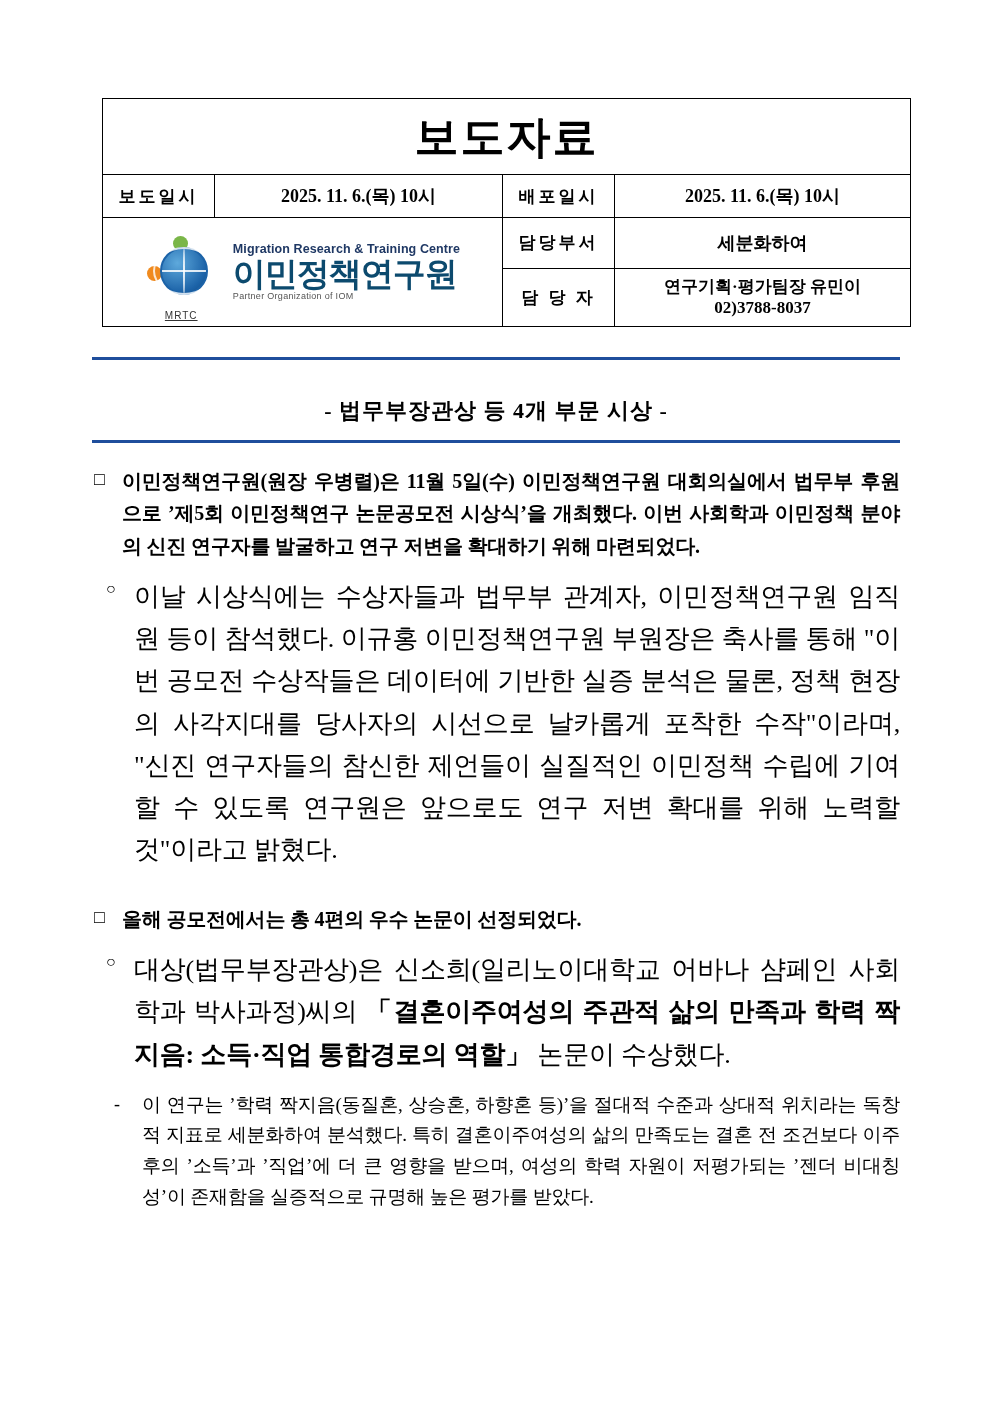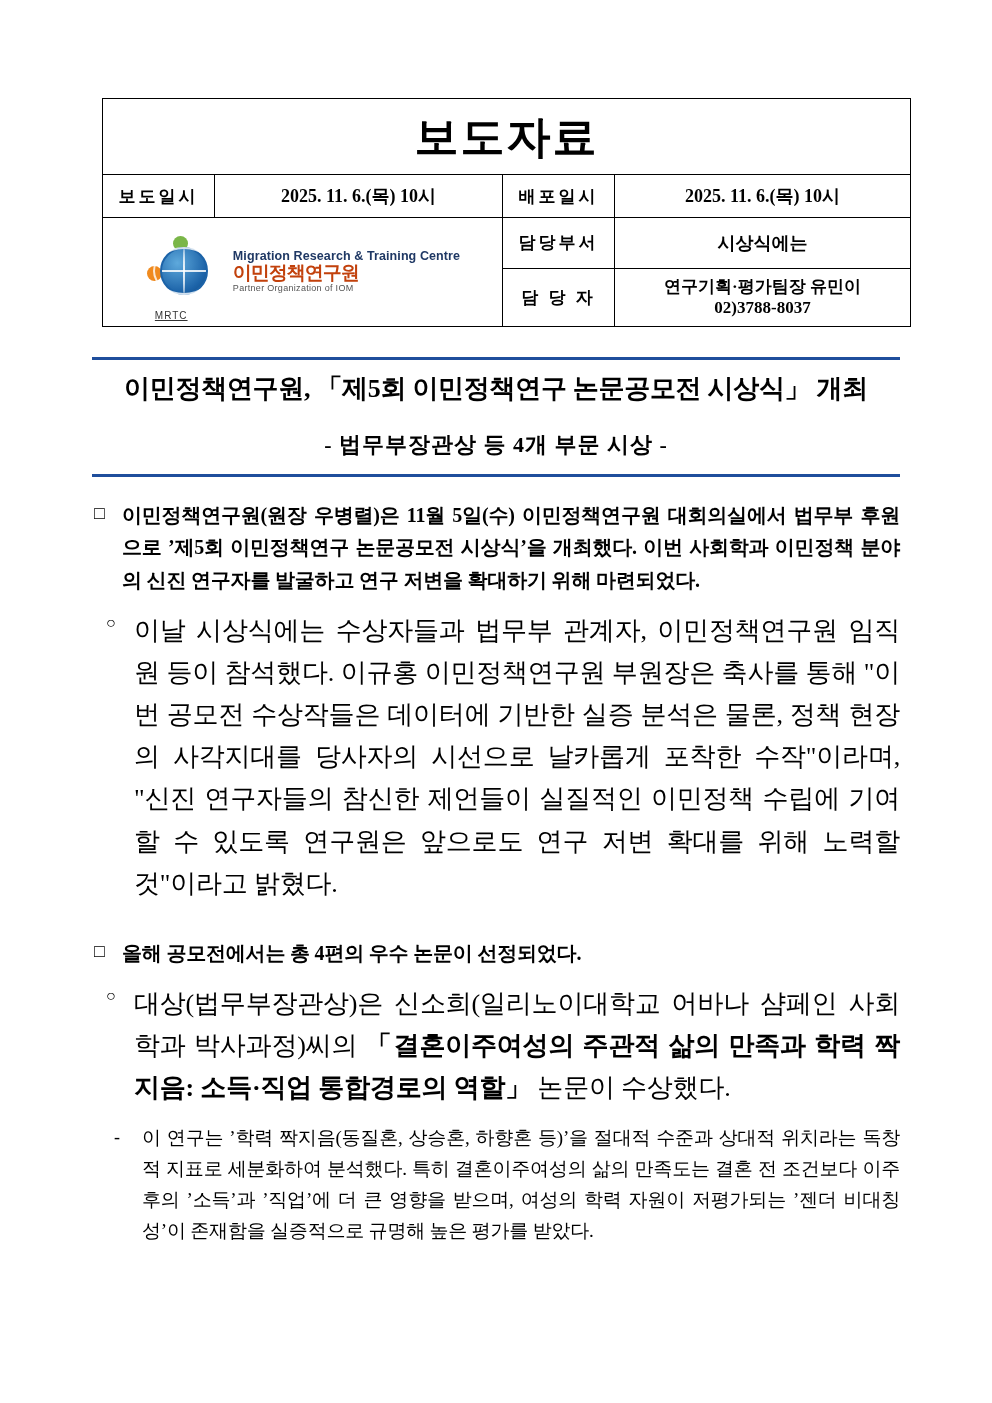--- a/index.html
+++ b/index.html
@@ -114,43 +114,43 @@
     position: absolute;
     left: 8px; top: 15px;
     width: 62px; height: 48px;
     border: 2px solid rgba(255,255,255,0.8);
     border-radius: 50%;
     box-sizing: border-box;
     pointer-events: none;
   }
   .logo-mrtc {
     position: absolute;
-    left: 10px; top: 78px;
+    left: 20px; top: 78px;
     font-family: "Liberation Sans", sans-serif;
     font-size: 10px;
     color: #333;
     letter-spacing: 1px;
     text-decoration: underline;
   }
   .logo-text {
     text-align: left;
     line-height: 1.05;
   }
   .logo-text .en-top {
     font-family: "Liberation Sans", sans-serif;
     font-size: 12.5px;
     color: #1f3864;
     font-weight: bold;
     letter-spacing: 0.1px;
   }
   .logo-text .kr {
     font-family: "Liberation Sans", sans-serif;
-    font-size: 19px;
-    font-weight: bold;
-    color: #c2410c;
+    font-size: 33px;
+    font-weight: bold;
+    color: #0c4a6e;
     letter-spacing: -1px;
     line-height: 1.1;
   }
   .logo-text .en-bot {
     font-family: "Liberation Sans", sans-serif;
     font-size: 9px;
     color: #555;
     letter-spacing: 0.3px;
   }
   .staff-cell {
@@ -249,34 +249,33 @@
             <span class="logo-mrtc">MRTC</span>
           </div>
           <div class="logo-text">
             <div class="en-top">Migration Research &amp; Training Centre</div>
             <div class="kr">이민정책연구원</div>
             <div class="en-bot">Partner Organization of IOM</div>
           </div>
         </div>
       </td>
       <td class="label-cell">담당부서</td>
-      <td class="value-cell">시상식에는</td>
+      <td class="value-cell">세분화하여</td>
     </tr>
     <tr>
       <td class="label-cell">담 당 자</td>
       <td class="staff-cell">
         <div>연구기획·평가팀장 유민이</div>
         <div>02)3788-8037</div>
       </td>
     </tr>
   </tbody>
     </table>
 
   <div class="headline-block">
-    <div class="headline-main">이민정책연구원, 「제5회 이민정책연구 논문공모전 시상식」 개최</div>
     <div class="headline-sub">- 법무부장관상 등 4개 부문 시상 -</div>
   </div>
 
   <div class="body-block">
 
     <div class="para lvl1">
       <div class="bullet square">□</div>
       <div class="ptext">이민정책연구원(원장 우병렬)은 11월 5일(수) 이민정책연구원 대회의실에서 법무부 후원으로 ’제5회 이민정책연구 논문공모전 시상식’을 개최했다. 이번 사회학과 이민정책 분야의 신진 연구자를 발굴하고 연구 저변을 확대하기 위해 마련되었다.</div>
     </div>
 

